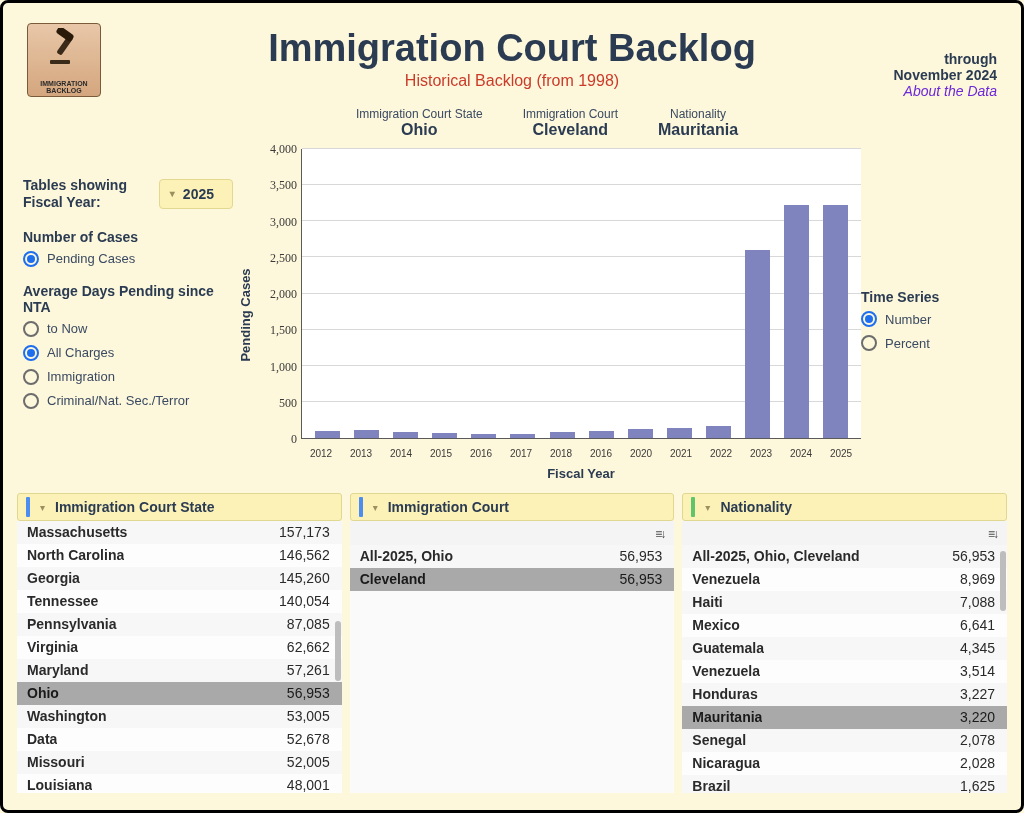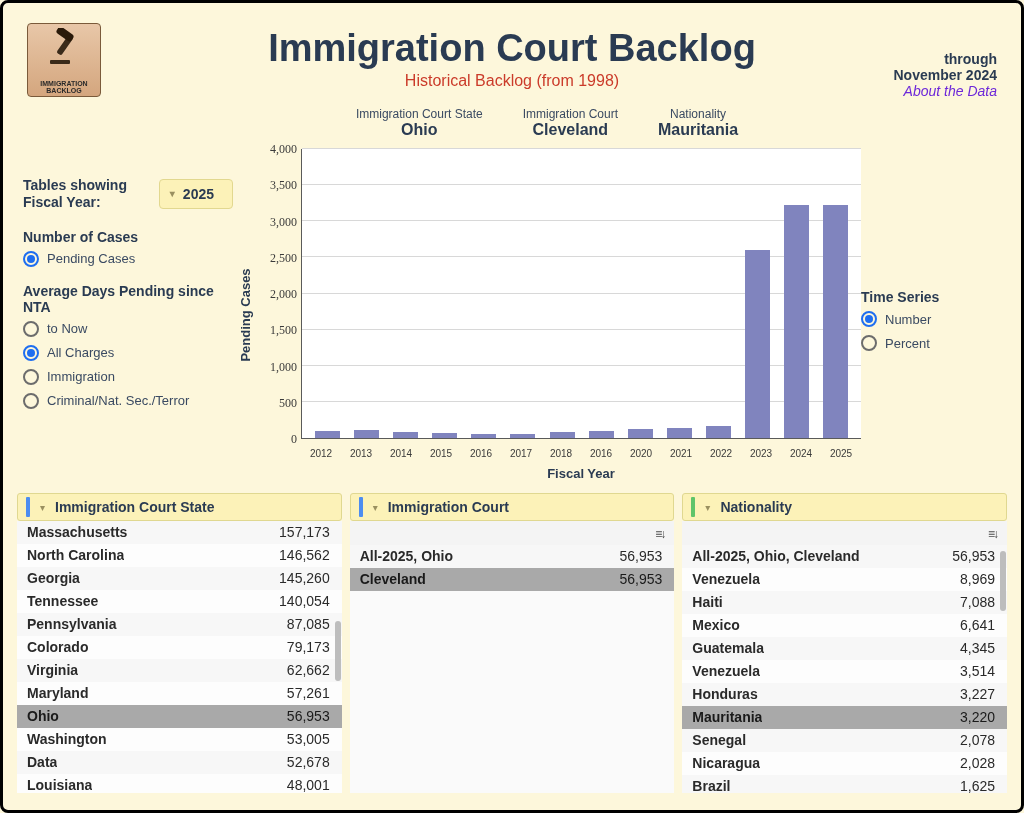--- a/index.html
+++ b/index.html
@@ -486,42 +486,42 @@
           </div>
           <div class="row">
             <span class="row-name">Tennessee</span>
             <span class="row-val">140,054</span>
           </div>
           <div class="row">
             <span class="row-name">Pennsylvania</span>
             <span class="row-val">87,085</span>
           </div>
           <div class="row">
-            <span class="row-name">Colorado</span>
-            <span class="row-val">79,173</span>
-          </div>
-          <div class="row">
             <span class="row-name">Virginia</span>
             <span class="row-val">62,662</span>
           </div>
           <div class="row">
             <span class="row-name">Maryland</span>
             <span class="row-val">57,261</span>
           </div>
           <div class="row selected">
             <span class="row-name">Ohio</span>
             <span class="row-val">56,953</span>
           </div>
           <div class="row">
             <span class="row-name">Washington</span>
             <span class="row-val">53,005</span>
           </div>
           <div class="row">
             <span class="row-name">Data</span>
             <span class="row-val">52,678</span>
+          </div>
+          <div class="row">
+            <span class="row-name">Missouri</span>
+            <span class="row-val">52,005</span>
           </div>
           <div class="row">
             <span class="row-name">Louisiana</span>
             <span class="row-val">48,001</span>
           </div>
         </div>
       <div class="scrollbar s1"></div>
     </div>
   </div>
 

